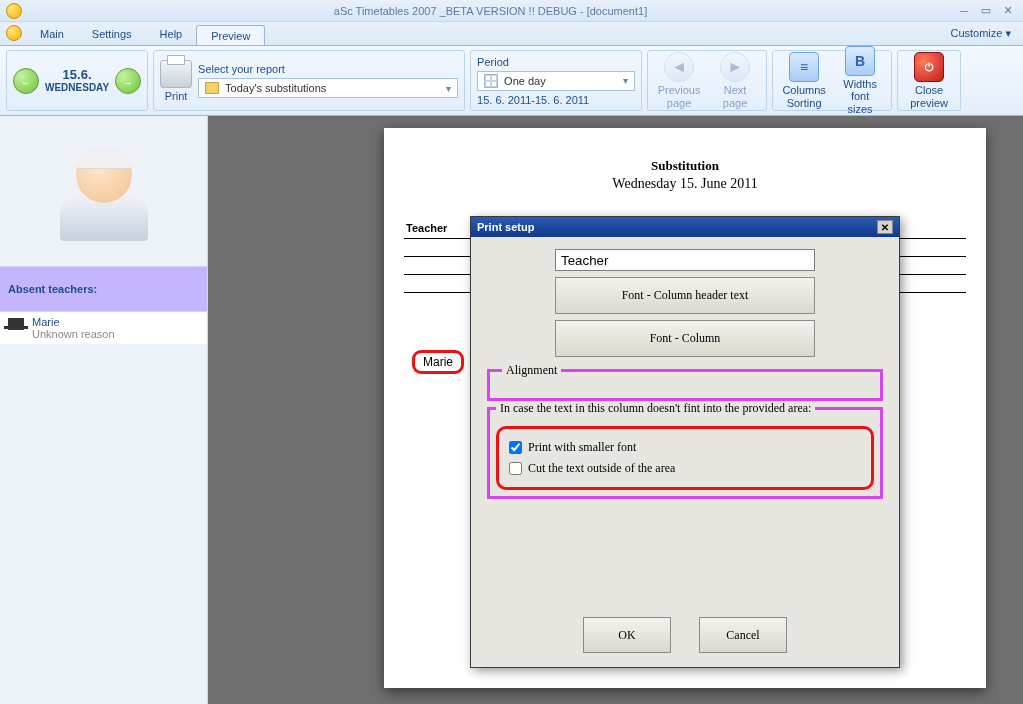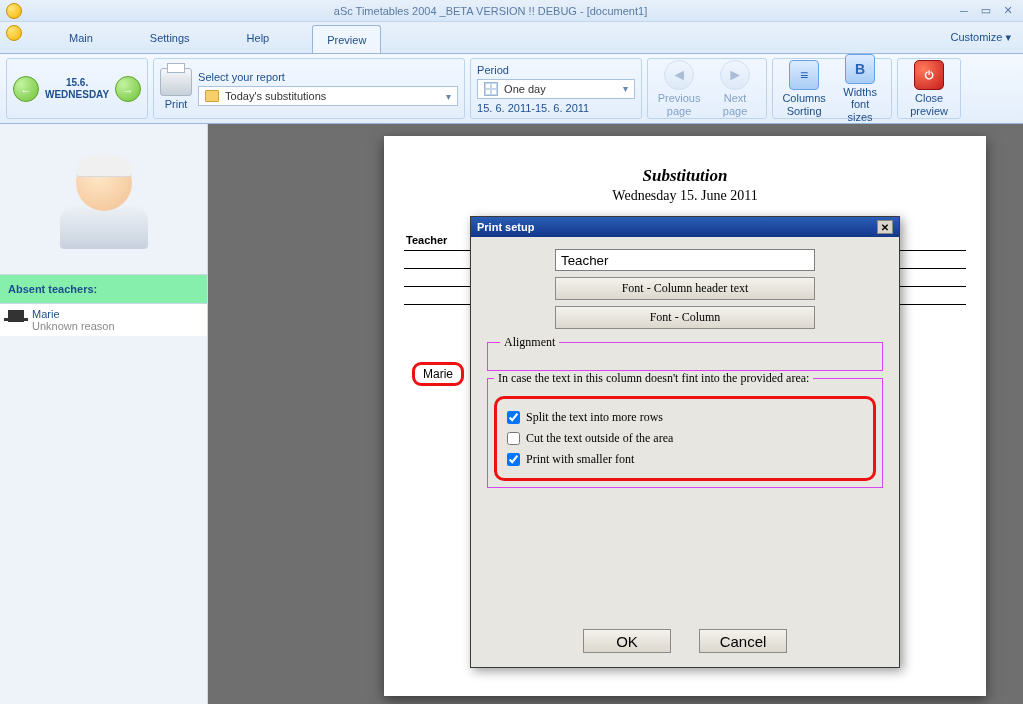--- a/index.html
+++ b/index.html
@@ -25,27 +25,26 @@
   }
   .titlebar .title { flex: 1; text-align: center; }
   .titlebar .wincontrols { display:flex; gap:4px; }
   .winbtn { width:18px; height:14px; display:flex; align-items:center; justify-content:center; color:#5a7ba3; }
   .app-icon {
     width:16px; height:16px; background: radial-gradient(circle at 30% 30%, #ffe57a, #f5b400); border-radius:50%; border:1px solid #c79300;
     margin-right:4px;
   }
   
   .menubar {
-    height: 32px;
+    height: 24px;
     display:flex;
     align-items:stretch;
     padding-left:6px;
     background: linear-gradient(#e8f1fb, #dceaf9);
     border-bottom:1px solid #9ab6d8;
-    gap:29px;
   }
   .menubar .spacer { flex:1; }
   .menubar .item {
     padding:0 14px; display:flex; align-items:center; color:#1e4e8c;
     cursor:pointer;
   }
   .menubar .item.active {
     background:#f0f6fd; border:1px solid #9ab6d8; border-bottom:none; border-radius:3px 3px 0 0;
     margin-top:3px;
   }
@@ -62,21 +61,21 @@
     display:flex; padding:4px 6px; gap:6px; align-items:center;
   }
   .navdate {
     display:flex; align-items:center; gap:6px;
   }
   .arrow-btn {
     width:26px; height:26px; border-radius:50%; background:radial-gradient(circle at 30% 30%, #c4f3a0, #6fc238);
     border:1px solid #5aa128; display:flex; align-items:center; justify-content:center; color:#fff; font-weight:bold;
   }
   .datebox { text-align:center; color:#1e4e8c; font-weight:bold; line-height:1.2;}
-  .datebox .d1 { font-size:10px; }
+  .datebox .d1 { font-size:13px; }
   .datebox .d2 { font-size:10px; }
   .print-icon {
     width:32px; height:28px; background:linear-gradient(#f5f7f9,#c8d0da); border:1px solid #aab6c6; border-radius:3px; position:relative;
   }
   .print-icon::before { content:""; position:absolute; top:-6px; left:6px; right:6px; height:8px; background:#fff; border:1px solid #aab6c6;}
   .vgroup { display:flex; flex-direction:column; align-items:center; gap:2px;}
   .lbl { color:#1e4e8c; font-size:11px; }
   .subpanel {
     display:flex; flex-direction:column; gap:3px; min-width:260px;
   }
@@ -111,37 +110,37 @@
     border-radius:50%; position:absolute; top:6px; left:22px;
   }
   .avatar .bandage {
     position:absolute; top:6px; left:22px; width:56px; height:22px; background:#f0f0f0; border-radius:28px 28px 6px 6px;
     border-bottom:1px solid #d8d8d8;
   }
   .avatar .body {
     position:absolute; bottom:0; left:6px; right:6px; height:44px; background:linear-gradient(#eef2f6,#c7d1de); border-radius:16px 16px 4px 4px;
   }
   .side-head {
-    background:#86efac; color:#1e4e8c; font-weight:bold; padding:8px 8px; border-top:1px solid #cbd8e8; border-bottom:1px solid #cbd8e8;
+    background:#c4b5fd; color:#1e4e8c; font-weight:bold; padding:16px 8px; border-top:1px solid #cbd8e8; border-bottom:1px solid #cbd8e8;
   }
   .teacher-item { background:#fff; padding:4px 8px; display:flex; gap:8px; align-items:flex-start;}
   .hat-icon { width:16px; height:12px; background:#333; position:relative; margin-top:2px;}
   .hat-icon::after{ content:""; position:absolute; left:-4px; right:-4px; top:8px; height:3px; background:#333;}
   .teacher-item .col2 { display:flex; flex-direction:column; }
   .tname { color:#1e4e8c; }
   .treason { color:#8a8a8a;}
   
   .preview {
     flex:1; background:#6f6f6f; position:relative; overflow:hidden;
   }
   .page {
     position:absolute; left:176px; top:12px; width:602px; height:560px; background:#fff; box-shadow:0 4px 12px rgba(0,0,0,.5);
     padding:30px 20px;
   }
-  .page h2 { text-align:center; font-family: "Times New Roman", serif; font-size:17px; font-weight:bold;font-style:italic;}
+  .page h2 { text-align:center; font-family: "Times New Roman", serif; font-size:13px; font-weight:bold;}
   .page .sub { text-align:center; font-family: "Times New Roman", serif; font-size:14px; margin-top:2px;}
   .tbl { margin-top:26px; font-family: Tahoma, Arial, sans-serif; font-size:11px;}
   .tbl .hdr { display:flex; gap:30px; border-bottom:1.5px solid #000; padding:4px 2px; font-weight:bold;}
   .rowline { border-bottom:1px solid #000; height:18px; }
   .rowline.thick { border-bottom:1.5px solid #000;}
   .marie-circle {
     position:absolute; left:8px; top:132px; width:52px; height:24px;
     border:3px solid #e11; border-radius:9px;
     display:flex; align-items:center; justify-content:center; font-size:12px;
     background:#fff;
@@ -155,48 +154,48 @@
   .dlg-title {
     height:20px; background: linear-gradient(#2a5db5, #12378a); color:#fff; font-weight:bold; display:flex; align-items:center; padding:0 6px;
   }
   .dlg-title .x { margin-left:auto; width:16px; height:14px; background:#d8d4cc; color:#000; display:flex; align-items:center; justify-content:center; font-size:10px; border:1px solid #888;}
   .dlg-body { padding:12px 16px 10px; }
   .center-label { text-align:center; font-family: "Times New Roman", serif; font-size:12px; margin-bottom:10px;}
   .dlg-input {
     width:260px; height:22px; border:1px solid #7e7e7e; background:#fff; padding:2px 5px; margin:0 auto 6px; display:block;
   }
   .dlg-btn {
-    display:block; width:260px; height:23px; margin:0 auto 6px; background:linear-gradient(#f4f2ec,#dcd8ce);
+    display:block; width:260px; height:37px; margin:0 auto 6px; background:linear-gradient(#f4f2ec,#dcd8ce);
     border:1px solid #8a8a8a; font-family: "Times New Roman", serif; font-size:12px; cursor:pointer;
   }
   fieldset {
-    border:1px solid #d946ef; padding:10px 12px; font-family: "Times New Roman", serif; font-size:12px;
+    border:3px solid #d946ef; padding:10px 12px; font-family: "Times New Roman", serif; font-size:12px;
   }
   legend { padding:0 4px; }
   .radio-row { display:flex; gap:70px; padding:4px 10px;}
   .radio-row label, .chk label { display:flex; align-items:center; gap:6px; cursor:pointer;}
   .red-box {
     border:3px solid #e11; border-radius:10px; padding:8px 10px; margin-top:4px;
   }
   .chk { padding:3px 0; }
   .chk input, .radio-row input { margin:0;}
   .dlg-foot {
     position:absolute; left:0; right:0; bottom:14px; display:flex; justify-content:center; gap:28px;
   }
   .dlg-foot button {
-    width:88px; height:24px; background:linear-gradient(#f4f2ec,#dcd8ce); border:1px solid #8a8a8a; font-family: Liberation Sans, sans-serif; font-size:15px; cursor:pointer;
+    width:88px; height:36px; background:linear-gradient(#f4f2ec,#dcd8ce); border:1px solid #8a8a8a; font-family: Liberation Serif, serif; font-size:12px; cursor:pointer;
   }
   input[type="radio"], input[type="checkbox"]{ width:13px; height:13px; }
 </style>
 </head>
 <body>
 
 <div class="titlebar">
   <div class="app-icon"></div>
-  <div class="title">aSc Timetables 2004 _BETA VERSION !! DEBUG - [document1]</div>
+  <div class="title">aSc Timetables 2007 _BETA VERSION !! DEBUG - [document1]</div>
   <div class="wincontrols">
     <div class="winbtn">─</div>
     <div class="winbtn">▭</div>
     <div class="winbtn">✕</div>
   </div>
 </div>
 
 <div class="menubar">
   <div class="app-icon" style="margin-top:3px"></div>
   <div class="item">Main</div>
@@ -331,35 +330,29 @@
     <fieldset>
       <legend>Alignment</legend>
     </fieldset>
 
     <fieldset style="padding:6px;">
       <legend>In case the text in this column doesn't fint into the provided area:</legend>
       <div class="red-box">
         <div class="chk">
             <label>
               <input type="checkbox" checked="" style=""> 
-              <span>Split the text into more rows</span>
+              <span>Print with smaller font</span>
             </label>
           </div>
         <div class="chk">
             <label>
               <input type="checkbox" style=""> 
               <span>Cut the text outside of the area</span>
             </label>
           </div>
-        <div class="chk">
-            <label>
-              <input type="checkbox" checked="" style=""> 
-              <span>Print with smaller font</span>
-            </label>
-          </div>
       </div>
     </fieldset>
 
   </div>
   <div class="dlg-foot">
     <button>OK</button>
     <button>Cancel</button>
   </div>
 </div>
 

